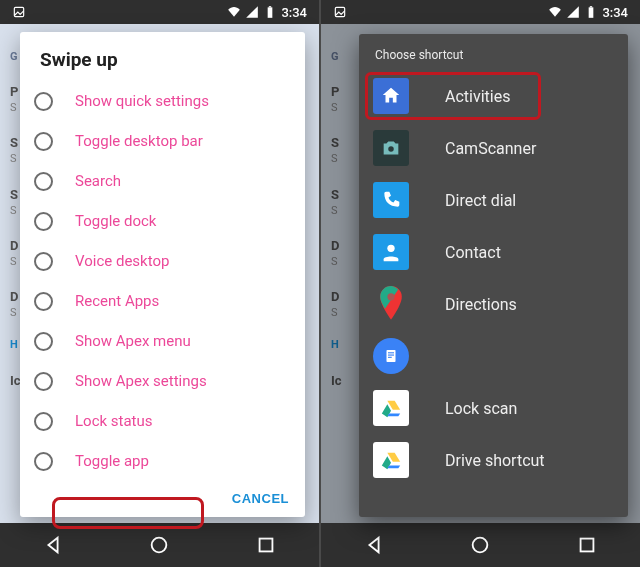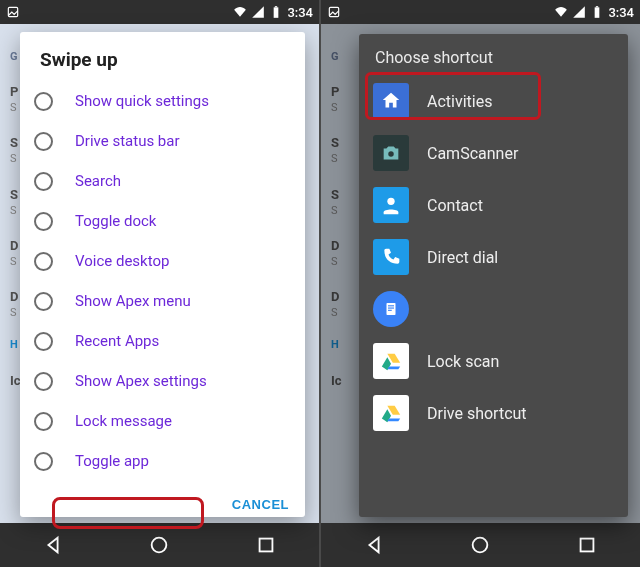--- a/index.html
+++ b/index.html
@@ -19,21 +19,21 @@
     overflow: hidden;
   }
   
   .statusbar {
     height: 24px;
     background: #2f2f2f;
     color: #fff;
     display: flex;
     align-items: center;
     font-size: 12px;
-    padding: 0 6px;
+    padding: 0 12px;
   }
   .statusbar .spacer { flex: 1; }
   .statusbar .right { display: flex; align-items: center; gap: 4px; }
   .status-icon { width: 14px; height: 14px; display:inline-block; }
   .time { font-size: 13px; font-weight: 500; }
 
   
   .navbar {
     position: absolute;
     bottom: 0; left: 0; right: 0;
@@ -88,25 +88,25 @@
   }
   .radio {
     width: 19px; height: 19px;
     border: 2px solid #6d6d6d;
     border-radius: 50%;
     margin-right: 22px;
     flex-shrink: 0;
   }
   .opt-label {
     font-size: 15px;
-    color: #6d28d9;
+    color: #ec4899;
   }
   .cancel-row {
     text-align: right;
-    padding: 6px 16px 4px;
+    padding: 6px 16px 10px;
     margin-left: 47px;
   }
   .cancel-btn {
     color: #1a8fd6;
     font-weight: 700;
     font-size: 13px;
     letter-spacing: .5px;
     background: none;
     border: none;
   }
@@ -133,29 +133,30 @@
     top: 34px; left: 38px; right: 12px; bottom: 50px;
     background: #4a4a4a;
     border-radius: 3px;
     box-shadow: 0 8px 24px rgba(0,0,0,.5);
     z-index: 5;
     color:#fff;
     overflow:hidden;
   }
   .dlg-title-dark {
     padding: 14px 16px 8px;
-    font-size: 16px;
+    font-size: 12px;
     color: #eaeaea;
   }
   .shortcuts { padding: 0 6px; }
   .sc-row {
     display: flex;
     align-items: center;
     height: 52px;
     padding: 0 8px;
+    gap: 18px;
   }
   .sc-icon {
     width: 36px; height: 36px;
     border-radius: 3px;
     margin-right: 18px;
     flex-shrink:0;
     display:flex; align-items:center; justify-content:center;
   }
   .sc-label { font-size: 16px; color: #eee; }
   .ic-activities { background:#3b6fd6; }
@@ -224,49 +225,49 @@
 
   <div class="dialog-left">
     <div class="dlg-title">Swipe up</div>
     <div class="options">
       <div class="opt">
         <span class="radio"></span>
         <span class="opt-label">Show quick settings</span>
       </div>
       <div class="opt">
         <span class="radio"></span>
-        <span class="opt-label">Drive status bar</span>
+        <span class="opt-label">Toggle desktop bar</span>
       </div>
       <div class="opt">
         <span class="radio"></span>
         <span class="opt-label">Search</span>
       </div>
       <div class="opt">
         <span class="radio"></span>
         <span class="opt-label">Toggle dock</span>
       </div>
       <div class="opt">
         <span class="radio"></span>
         <span class="opt-label">Voice desktop</span>
       </div>
       <div class="opt">
         <span class="radio"></span>
+        <span class="opt-label">Recent Apps</span>
+      </div>
+      <div class="opt">
+        <span class="radio"></span>
         <span class="opt-label">Show Apex menu</span>
       </div>
       <div class="opt">
         <span class="radio"></span>
-        <span class="opt-label">Recent Apps</span>
-      </div>
-      <div class="opt">
-        <span class="radio"></span>
         <span class="opt-label">Show Apex settings</span>
       </div>
       <div class="opt">
         <span class="radio"></span>
-        <span class="opt-label">Lock message</span>
+        <span class="opt-label">Lock status</span>
       </div>
       <div class="opt">
         <span class="radio"></span>
         <span class="opt-label">Toggle app</span>
       </div>
       <div class="opt">
         
         
       </div>
     </div>
@@ -345,35 +346,45 @@
       <div class="sc-row">
         <span class="sc-icon ic-cam">
             <svg width="22" height="22" viewBox="0 0 24 24" fill="#7bb">
               <path d="M4 7h3l2-2h6l2 2h3v12H4z"></path>
               <circle cx="12" cy="13" r="3" fill="#2a3a3a"></circle>
             </svg>
           </span>
         <span class="sc-label">CamScanner</span>
       </div>
       <div class="sc-row">
+        <span class="sc-icon ic-dial">
+            <svg width="20" height="20" viewBox="0 0 24 24" fill="#fff">
+              <path d="M6 2h4l2 5-3 2c1 3 3 5 6 6l2-3 5 2v4c0 1-1 2-2 2C10 20 4 14 4 4c0-1 1-2 2-2z"></path>
+            </svg>
+          </span>
+        <span class="sc-label">Direct dial</span>
+      </div>
+      <div class="sc-row">
         <span class="sc-icon ic-contact">
             <svg width="22" height="22" viewBox="0 0 24 24" fill="#fff">
               <circle cx="12" cy="8" r="4"></circle>
               <path d="M4 20c0-4 16-4 16 0v2H4z"></path>
             </svg>
           </span>
         <span class="sc-label">Contact</span>
       </div>
       <div class="sc-row">
-        <span class="sc-icon ic-dial">
-            <svg width="20" height="20" viewBox="0 0 24 24" fill="#fff">
-              <path d="M6 2h4l2 5-3 2c1 3 3 5 6 6l2-3 5 2v4c0 1-1 2-2 2C10 20 4 14 4 4c0-1 1-2 2-2z"></path>
-            </svg>
-          </span>
-        <span class="sc-label">Direct dial</span>
+        <span class="sc-icon ic-maps">
+            <svg width="30" height="36" viewBox="0 0 24 30">
+              <path d="M12 0C7 0 3 4 3 9c0 7 9 19 9 19s9-12 9-19c0-5-4-9-9-9z" fill="#e33"></path>
+              <path d="M12 0C7 0 3 4 3 9c0 3 2 7 4 10L18 3c-2-2-4-3-6-3z" fill="#2a8"></path>
+              <circle cx="12" cy="9" r="3" fill="#a55"></circle>
+            </svg>
+          </span>
+        <span class="sc-label">Directions</span>
       </div>
       <div class="sc-row">
         <span class="sc-icon ic-docs">
             <svg width="18" height="18" viewBox="0 0 24 24" fill="#fff">
               <rect x="6" y="4" width="12" height="16" rx="1"></rect>
               <rect x="8" y="7" width="8" height="1.5" fill="#3a82f6"></rect>
               <rect x="8" y="10" width="8" height="1.5" fill="#3a82f6"></rect>
               <rect x="8" y="13" width="5" height="1.5" fill="#3a82f6"></rect>
             </svg>
           </span>

